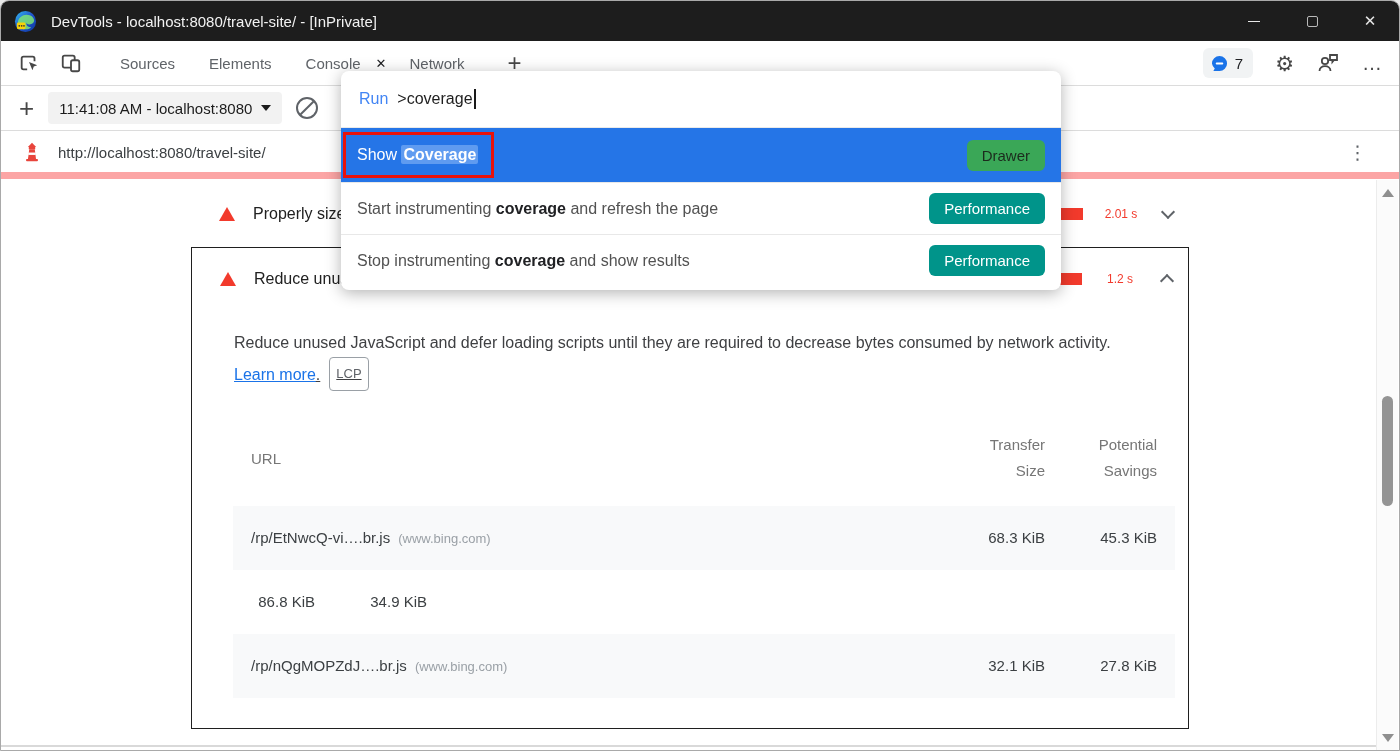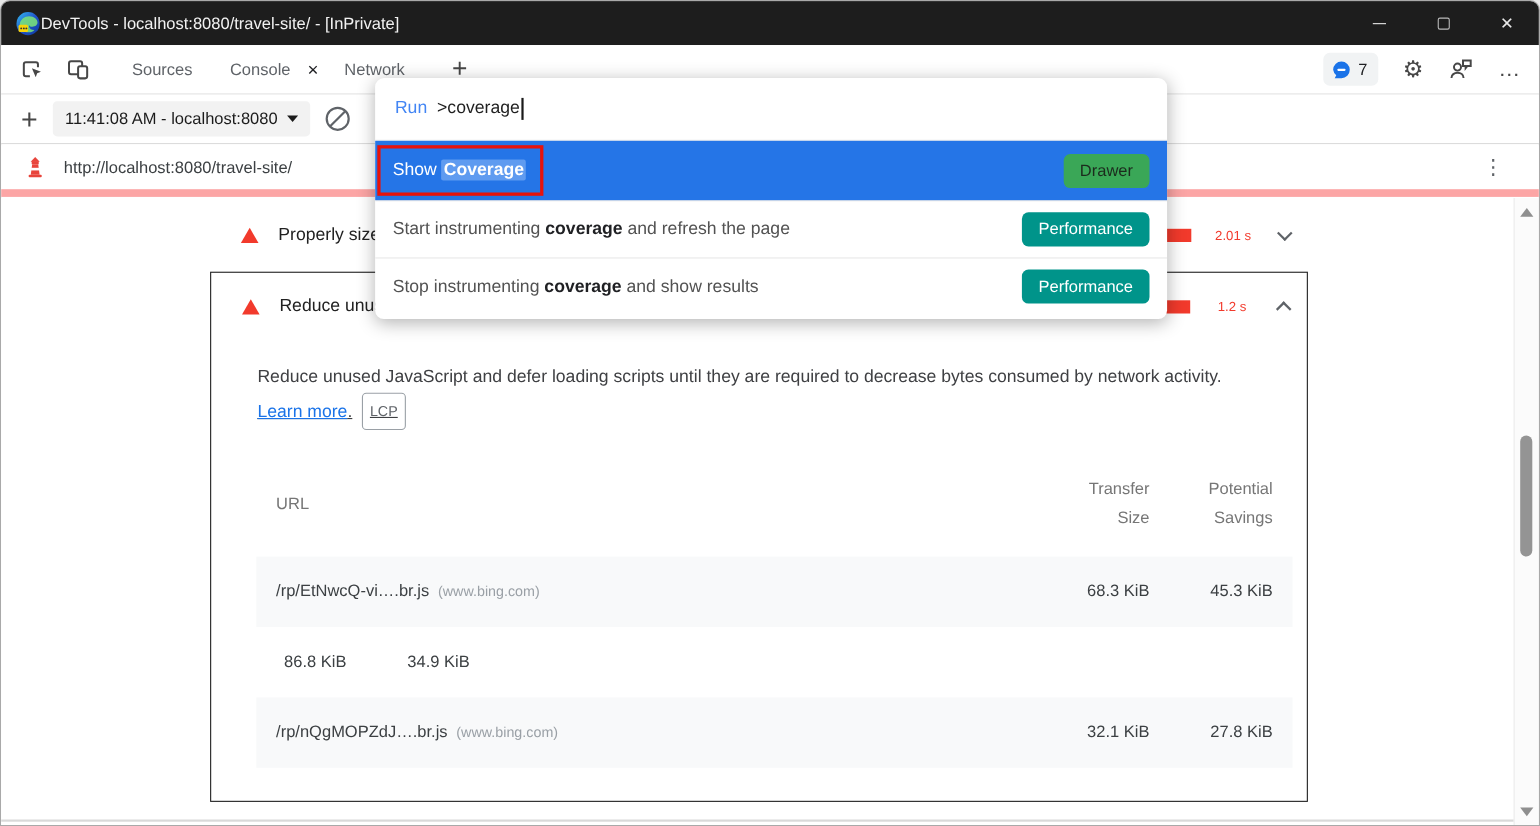--- a/index.html
+++ b/index.html
@@ -4,21 +4,21 @@
 <style>
   * { margin:0; padding:0; box-sizing:border-box; }
   html,body { width:1400px; height:751px; background:#e8e8e8; font-family:"Liberation Sans",sans-serif; }
   .window { position:relative; width:1400px; height:751px; background:#fff; border:1px solid #a9a9a9;
             border-radius:9px 9px 0 0; overflow:hidden; }
 
   
   .titlebar { position:absolute; top:0; left:0; right:0; height:40px; background:#1d1d1d;
               display:flex; align-items:center; }
   .edge-logo { margin-left:13px; width:23px; height:23px; flex:0 0 auto; }
-  .title-text { margin-left:0; color:#f2f2f2; font-size:15px; }
+  .title-text { margin-left:14px; color:#f2f2f2; font-size:15px; }
   .win-controls { margin-left:auto; display:flex; height:40px; }
   .win-btn { width:58px; height:40px; display:flex; align-items:center; justify-content:center; color:#e8e8e8; }
   .glyph-min { width:12px; height:1px; background:#e8e8e8; }
   .glyph-max { width:11px; height:11px; border:1.3px solid #b9b9b9; border-radius:2px; }
   .glyph-close { font-size:15px; color:#e8e8e8; }
 
   
   .tabbar { position:absolute; top:40px; left:0; right:0; height:45px; background:#fff;
             border-bottom:1px solid #dcdcdc; display:flex; align-items:center; }
   .tool-icon { width:24px; height:24px; display:flex; align-items:center; justify-content:center; color:#474747; }
@@ -172,20 +172,23 @@
       <svg width="22" height="22" viewBox="0 0 24 24" fill="none" stroke="#474747" stroke-width="2">
         <rect x="3" y="4" width="13" height="13" rx="2"></rect>
         <rect x="12" y="9" width="9" height="12" rx="2" fill="#fff"></rect>
       </svg>
     </div>
     <div class="tabs">
       <div class="tab">
           <span>Sources</span>
         </div>
       <div class="tab">
+          <span>Elements</span>
+        </div>
+      <div class="tab">
           <span>Console</span>
         </div>
       <span class="tab-close">✕</span>
       <div class="tab">
           <span>Network</span>
         </div>
       <span class="tab-add">+</span>
     </div>
     <div class="tabbar-right">
       <div class="issues-badge">

